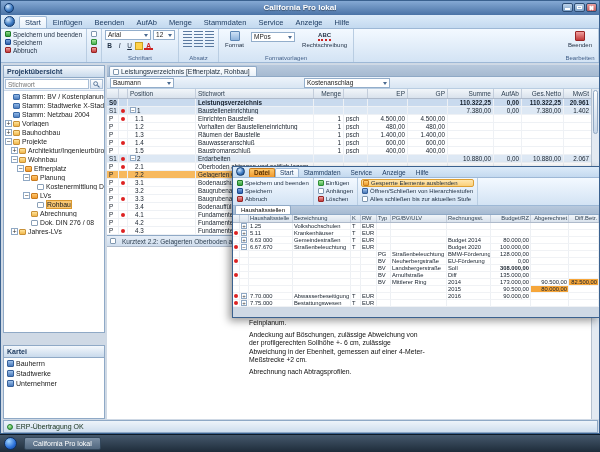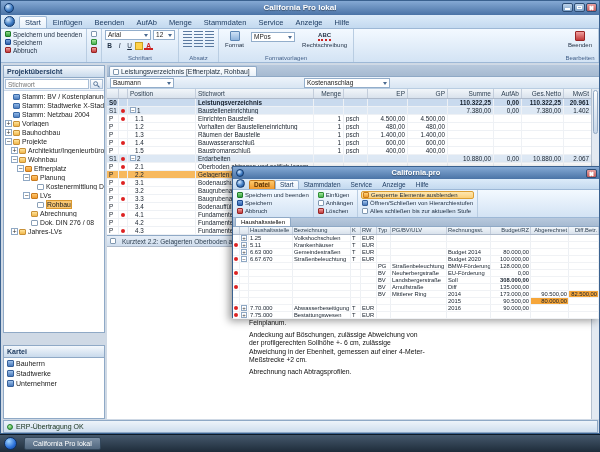--- a/index.html
+++ b/index.html
@@ -616,27 +616,20 @@
         </div>
     </div>
 
     <div id="statusbar">
       <span class="status-dot"></span>
       <span>ERP-Übertragung OK</span>
     </div>
   </div>
 
   <div class="win" id="overlay">
-    <div class="titlebar small">
-      <span class="app-orb"></span>
-      <span class="title">California.pro</span>
-      <span class="winbtns">
-        <span class="winbtn close"></span>
-      </span>
-    </div>
     <div class="rtabs small" id="ov-rtabs">
       <span class="orb"></span>
     <span class="rtab file">Datei</span>
         <span class="rtab active">Start</span>
         <span class="rtab">Stammdaten</span>
         <span class="rtab">Service</span>
         <span class="rtab">Anzeige</span>
         <span class="rtab">Hilfe</span>
       </div>
     <div class="rbody small">

